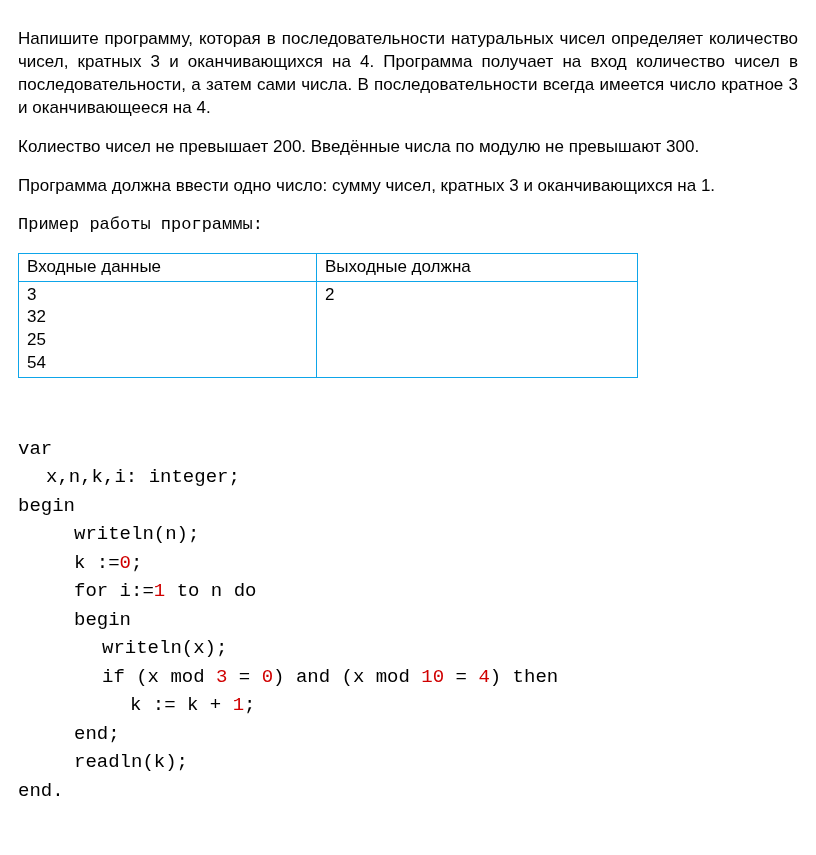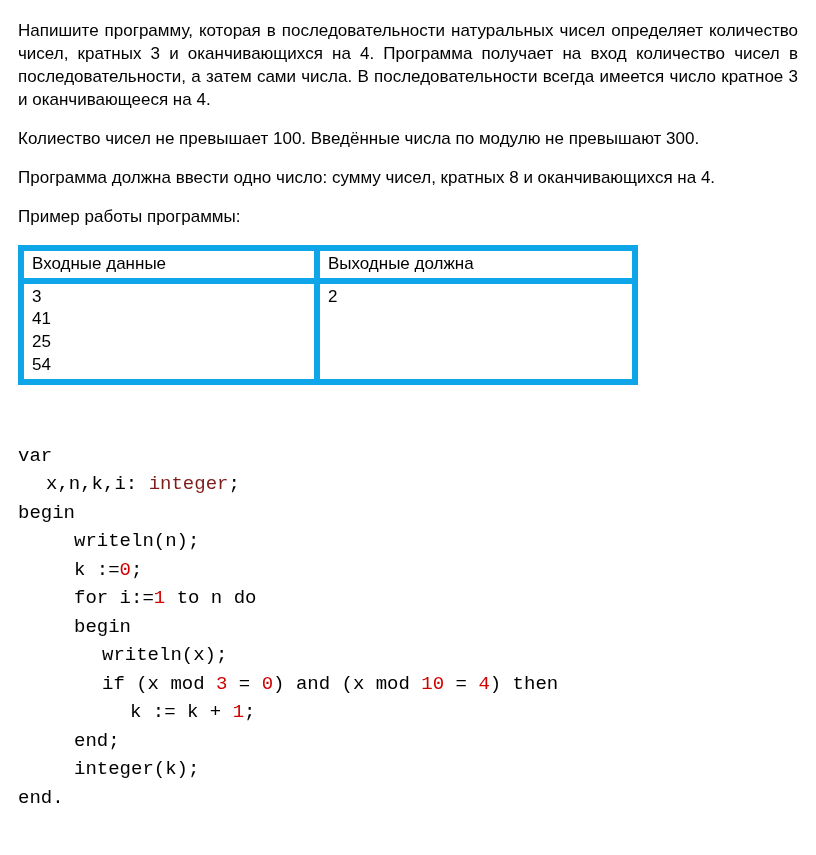--- a/index.html
+++ b/index.html
@@ -7,85 +7,86 @@
       font-size: 17px;
       line-height: 1.35;
       margin: 0;
       padding: 12px 18px 18px 18px;
       width: 816px;
       box-sizing: border-box;
       color: #000;
       background: #fff;
     }
     .para {
-      margin: 8px 0 16px 0;
+      margin: 16px 0 16px 0;
       text-align: justify;
     }
     .para-left {
       margin: 0 0 16px 0;
       text-align: left;
+      font-family: Liberation Mono, monospace;
     }
     table {
       border-collapse: collapse;
       width: 620px;
       margin-bottom: 28px;
     }
     td {
-      border: 6px solid #0ea5e9;
+      border: 1px solid #0ea5e9;
       padding: 2px 8px;
       vertical-align: top;
       font-size: 17px;
     }
     .code {
       font-family: "Courier New", Courier, monospace;
       font-size: 19px;
       line-height: 1.5;
       white-space: pre;
     }
     .kw { font-weight: normal; }
     .num { color: #d00000; }
-    .type { color: #7f1d1d; }
+    .type { color: #000000; }
     .indent1 { padding-left: 28px; display: inline-block; }
     .indent2 { padding-left: 56px; display: inline-block; }
     .indent3 { padding-left: 84px; display: inline-block; }
     .indent4 { padding-left: 112px; display: inline-block; text-align: right; }
   </style>
 </head>
 <body>
 
 <p class="para">Напишите программу, которая в последовательности натуральных чисел определяет количество чисел, кратных 3 и оканчивающихся на 4. Программа получает на вход количество чисел в последовательности, а затем сами числа. В последовательности всегда имеется число кратное 3 и оканчивающееся на 4.</p>
-<p class="para">Колиество чисел не превышает 100. Введённые числа по модулю не превышают 300.</p>
-<p class="para">Программа должна ввести одно число: сумму чисел, кратных 8 и оканчивающихся на 4.</p>
+<p class="para">Колиество чисел не превышает 200. Введённые числа по модулю не превышают 300.</p>
+<p class="para">Программа должна ввести одно число: сумму чисел, кратных 3 и оканчивающихся на 1.</p>
 <p class="para-left">Пример работы программы:</p>
 
 <table>
   <tbody>
       <tr>
     <td>Входные данные</td>
     <td>Выходные должна</td>
   </tr>
   <tr>
     <td>
       <div>3</div>
-      <div>41</div>
+      <div>32</div>
       <div>25</div>
       <div>54</div>
     </td>
     <td>2</td>
   </tr>
 </tbody>
   </table>
 
 <div class="code">
 <span class="kw">var</span>
 <span class="indent1"><span>x,n,k,i: </span><span class="type">integer</span><span>;</span></span>
 <span class="kw">begin</span>
 <span class="indent2">writeln(n);</span>
 <span class="indent2"><span>k :=</span><span class="num">0</span><span>;</span></span>
 <span class="indent2"><span class="kw">for</span><span> i:=</span><span class="num">1</span><span> </span><span class="kw">to</span><span> n </span><span class="kw">do</span></span>
 <span class="indent2"><span class="kw">begin</span></span>
 <span class="indent3">writeln(x);</span>
 <span class="indent3"><span class="kw">if</span><span> (x </span><span class="kw">mod</span> <span class="num">3</span><span> = </span><span class="num">0</span><span>) </span><span class="kw">and</span><span> (x </span><span class="kw">mod</span> <span class="num">10</span><span> = </span><span class="num">4</span><span>) </span><span class="kw">then</span></span>
 <span class="indent4"><span>k := k + </span><span class="num">1</span><span>;</span></span>
 <span class="indent2"><span class="kw">end</span><span>;</span></span>
-<span class="indent2">integer(k);</span>
+<span class="indent2">readln(k);</span>
 <span class="kw">end</span><span>.</span>
 </div>
 
 </body></html>

